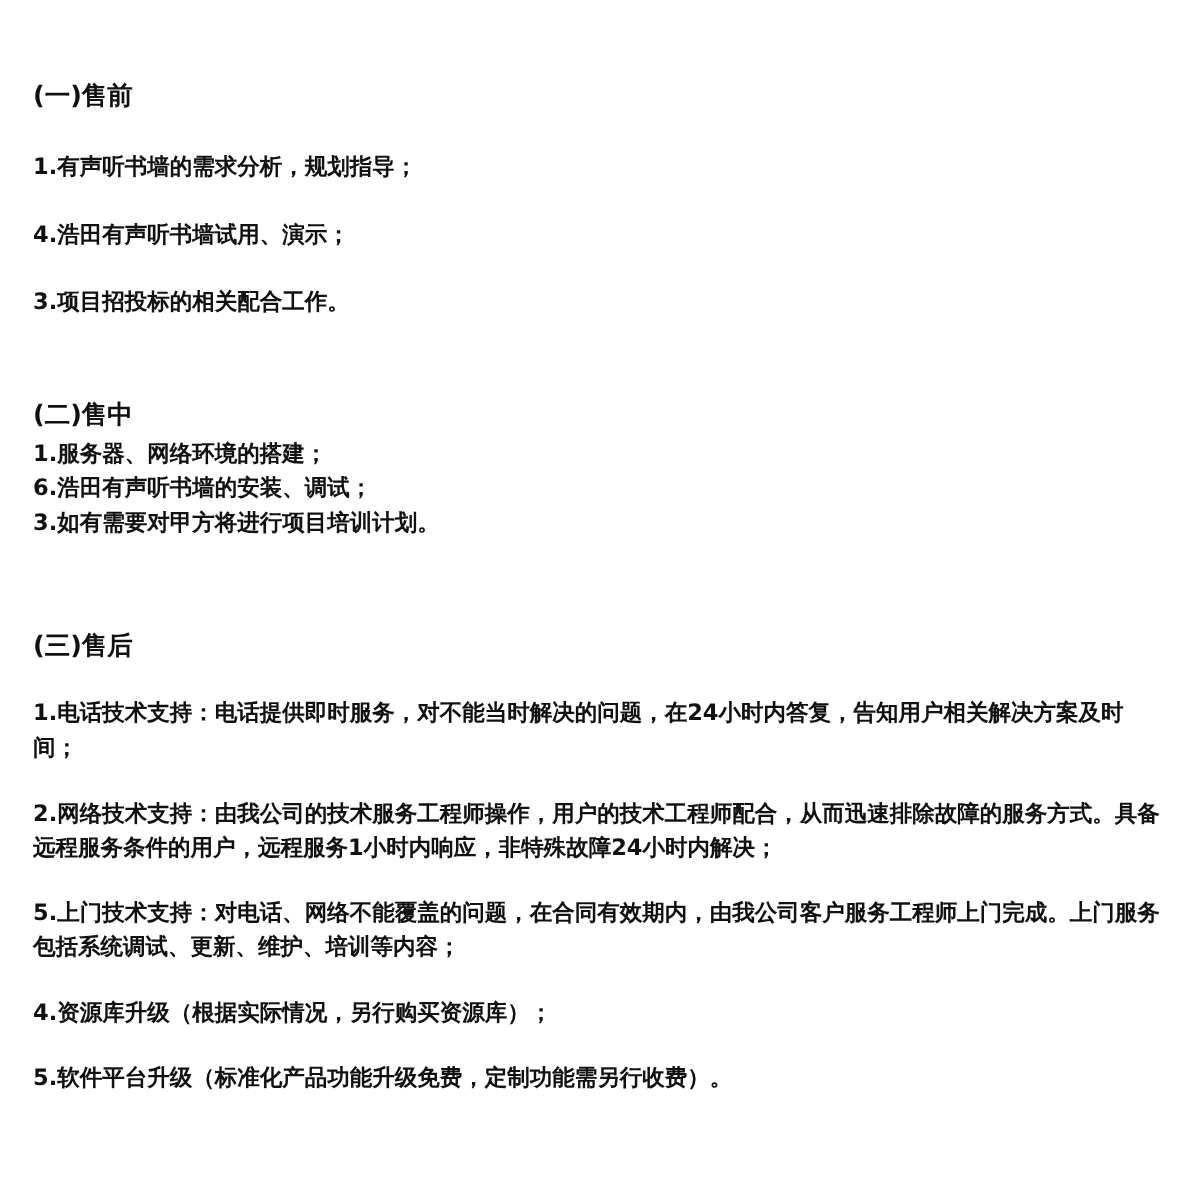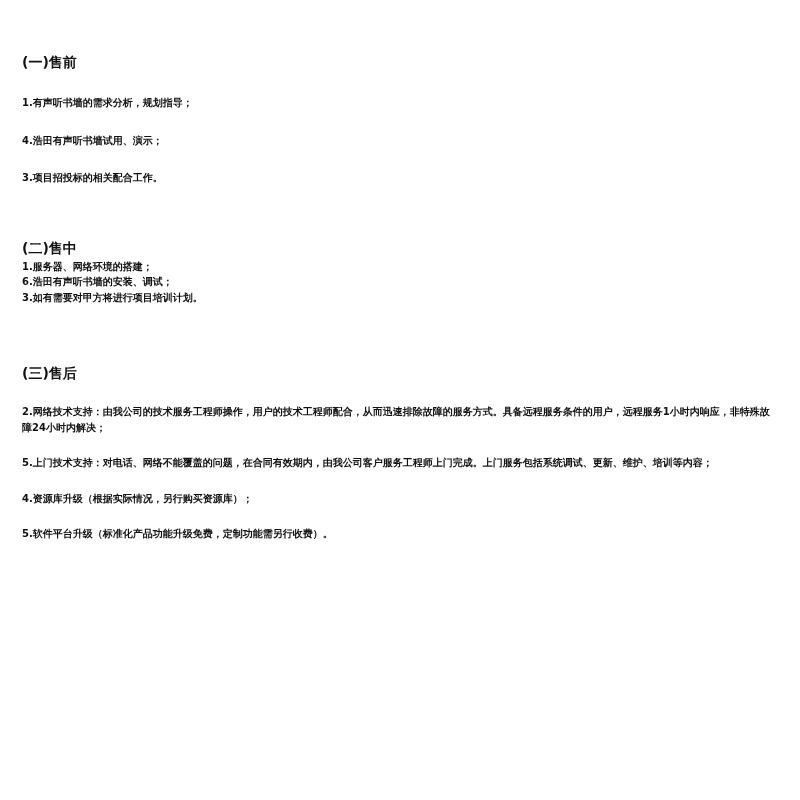--- a/index.html
+++ b/index.html
@@ -28,27 +28,27 @@
     letter-spacing: 2px;
     margin: 12px 0 0 0;
     padding-top: 14px;
     line-height: 1.2;
     color: #000;
   }
   .section {
     margin-top: 0;
   }
   .section-heading {
-    font-size: 14px;
+    font-size: 17px;
     font-weight: bold;
     color: #111;
     line-height: 1.5;
   }
   .item {
-    font-size: 10px;
+    font-size: 15px;
     font-weight: bold;
     color: #111;
     line-height: 1.55;
   }
   
   .sec1 { margin-top: 52px; }
   .sec1 .item { margin-top: 22px; }
   .sec2 { margin-top: 52px; }
   .sec2 .item { }
   .sec3 { margin-top: 58px; }
@@ -69,19 +69,20 @@
 
   <div class="section sec2">
     <div class="section-heading">(二)售中</div>
     <div class="item">1.服务器、网络环境的搭建；</div>
     <div class="item">6.浩田有声听书墙的安装、调试；</div>
     <div class="item">3.如有需要对甲方将进行项目培训计划。</div>
   </div>
 
   <div class="section sec3">
     <div class="section-heading">(三)售后</div>
+    <div class="item">1.电话技术支持：电话提供即时服务，对不能当时解决的问题，在24小时内答复，告知用户相关解决方案及时间；</div>
     <div class="item">2.网络技术支持：由我公司的技术服务工程师操作，用户的技术工程师配合，从而迅速排除故障的服务方式。具备远程服务条件的用户，远程服务1小时内响应，非特殊故障24小时内解决；</div>
     <div class="item">5.上门技术支持：对电话、网络不能覆盖的问题，在合同有效期内，由我公司客户服务工程师上门完成。上门服务包括系统调试、更新、维护、培训等内容；</div>
     <div class="item">4.资源库升级（根据实际情况，另行购买资源库）；</div>
     <div class="item">5.软件平台升级（标准化产品功能升级免费，定制功能需另行收费）。</div>
   </div>
 
 </div>
 
 </body></html>

